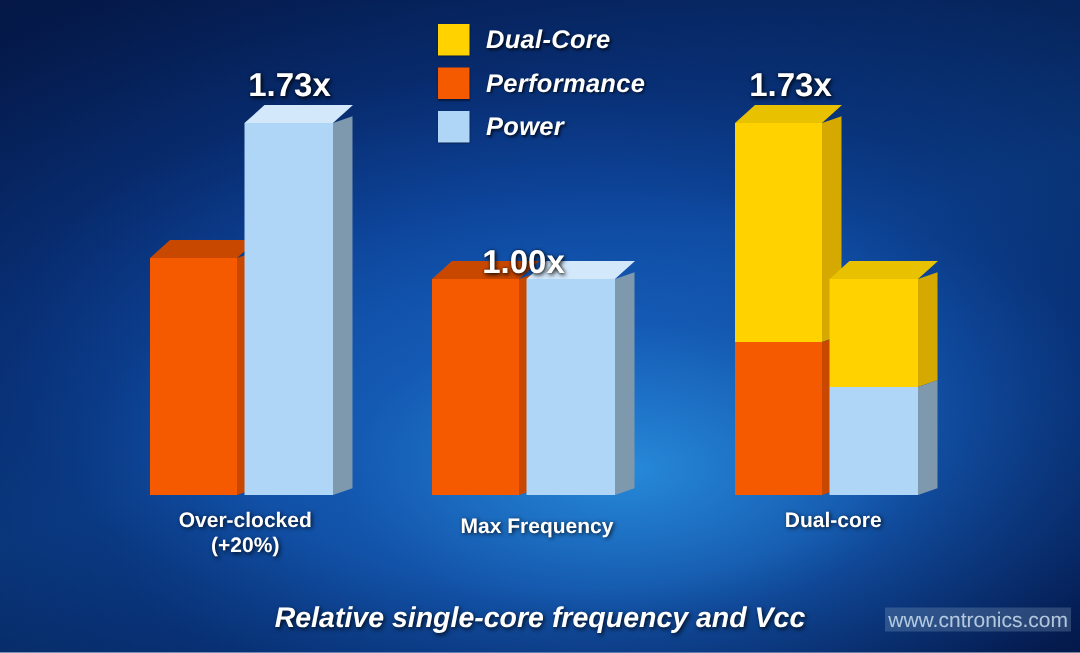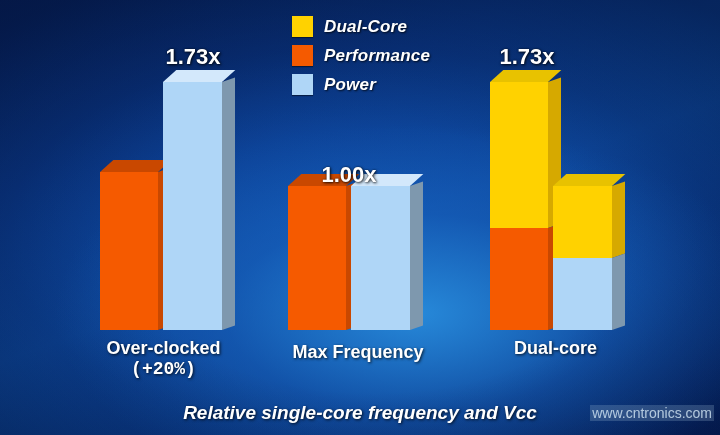--- a/index.html
+++ b/index.html
@@ -108,27 +108,27 @@
     text-shadow: 1px 1px 3px rgba(0,0,0,0.8), 0 0 2px rgba(0,0,0,0.6);
     white-space: nowrap;
     text-align: center;
   }
 
   .cat-label {
     position: absolute;
     z-index: 35;
     text-align: center;
     color: #ffffff;
-    font-size: 18px;
+    font-size: 14px;
     font-weight: bold;
     text-shadow: 1px 1px 3px rgba(0,0,0,0.8);
     white-space: nowrap;
     line-height: 1.18;
   }
-  .cat-sub { display: block; font-family: Liberation Mono, monospace; }
+  .cat-sub { display: block; }
 
   #caption {
     position: absolute;
     left: 0;
     top: 402px;
     width: 720px;
     text-align: center;
     z-index: 36;
     font-size: 19px;
     font-style: italic;

